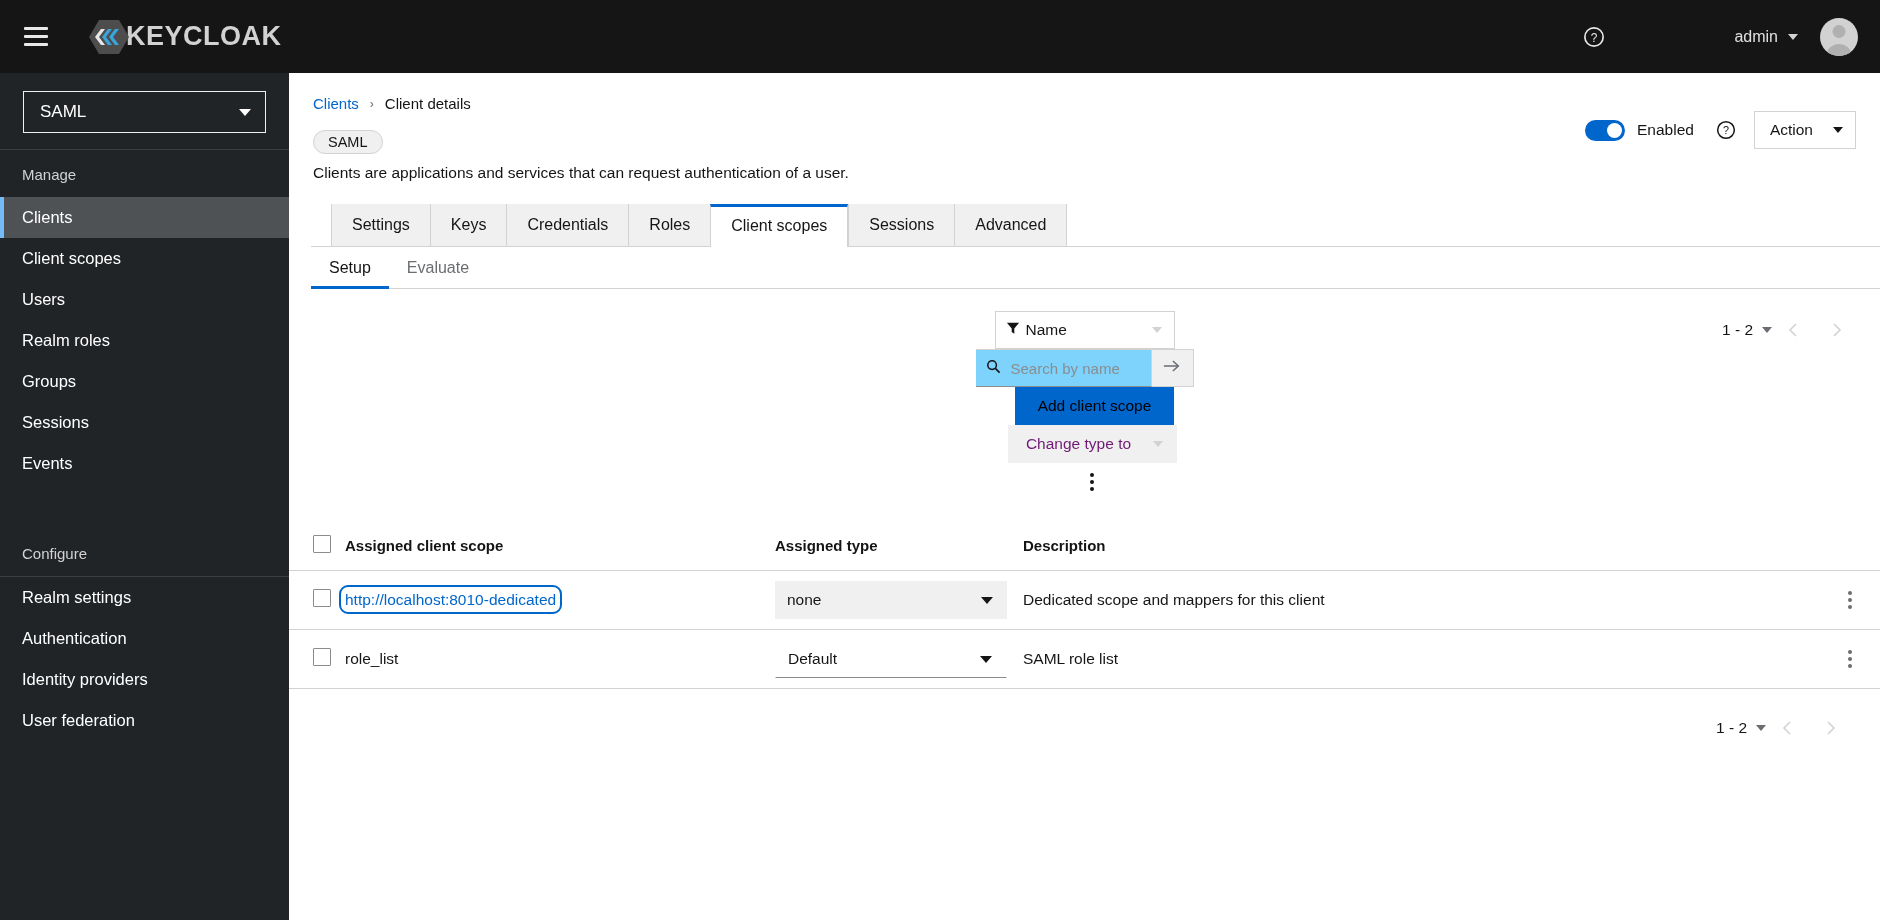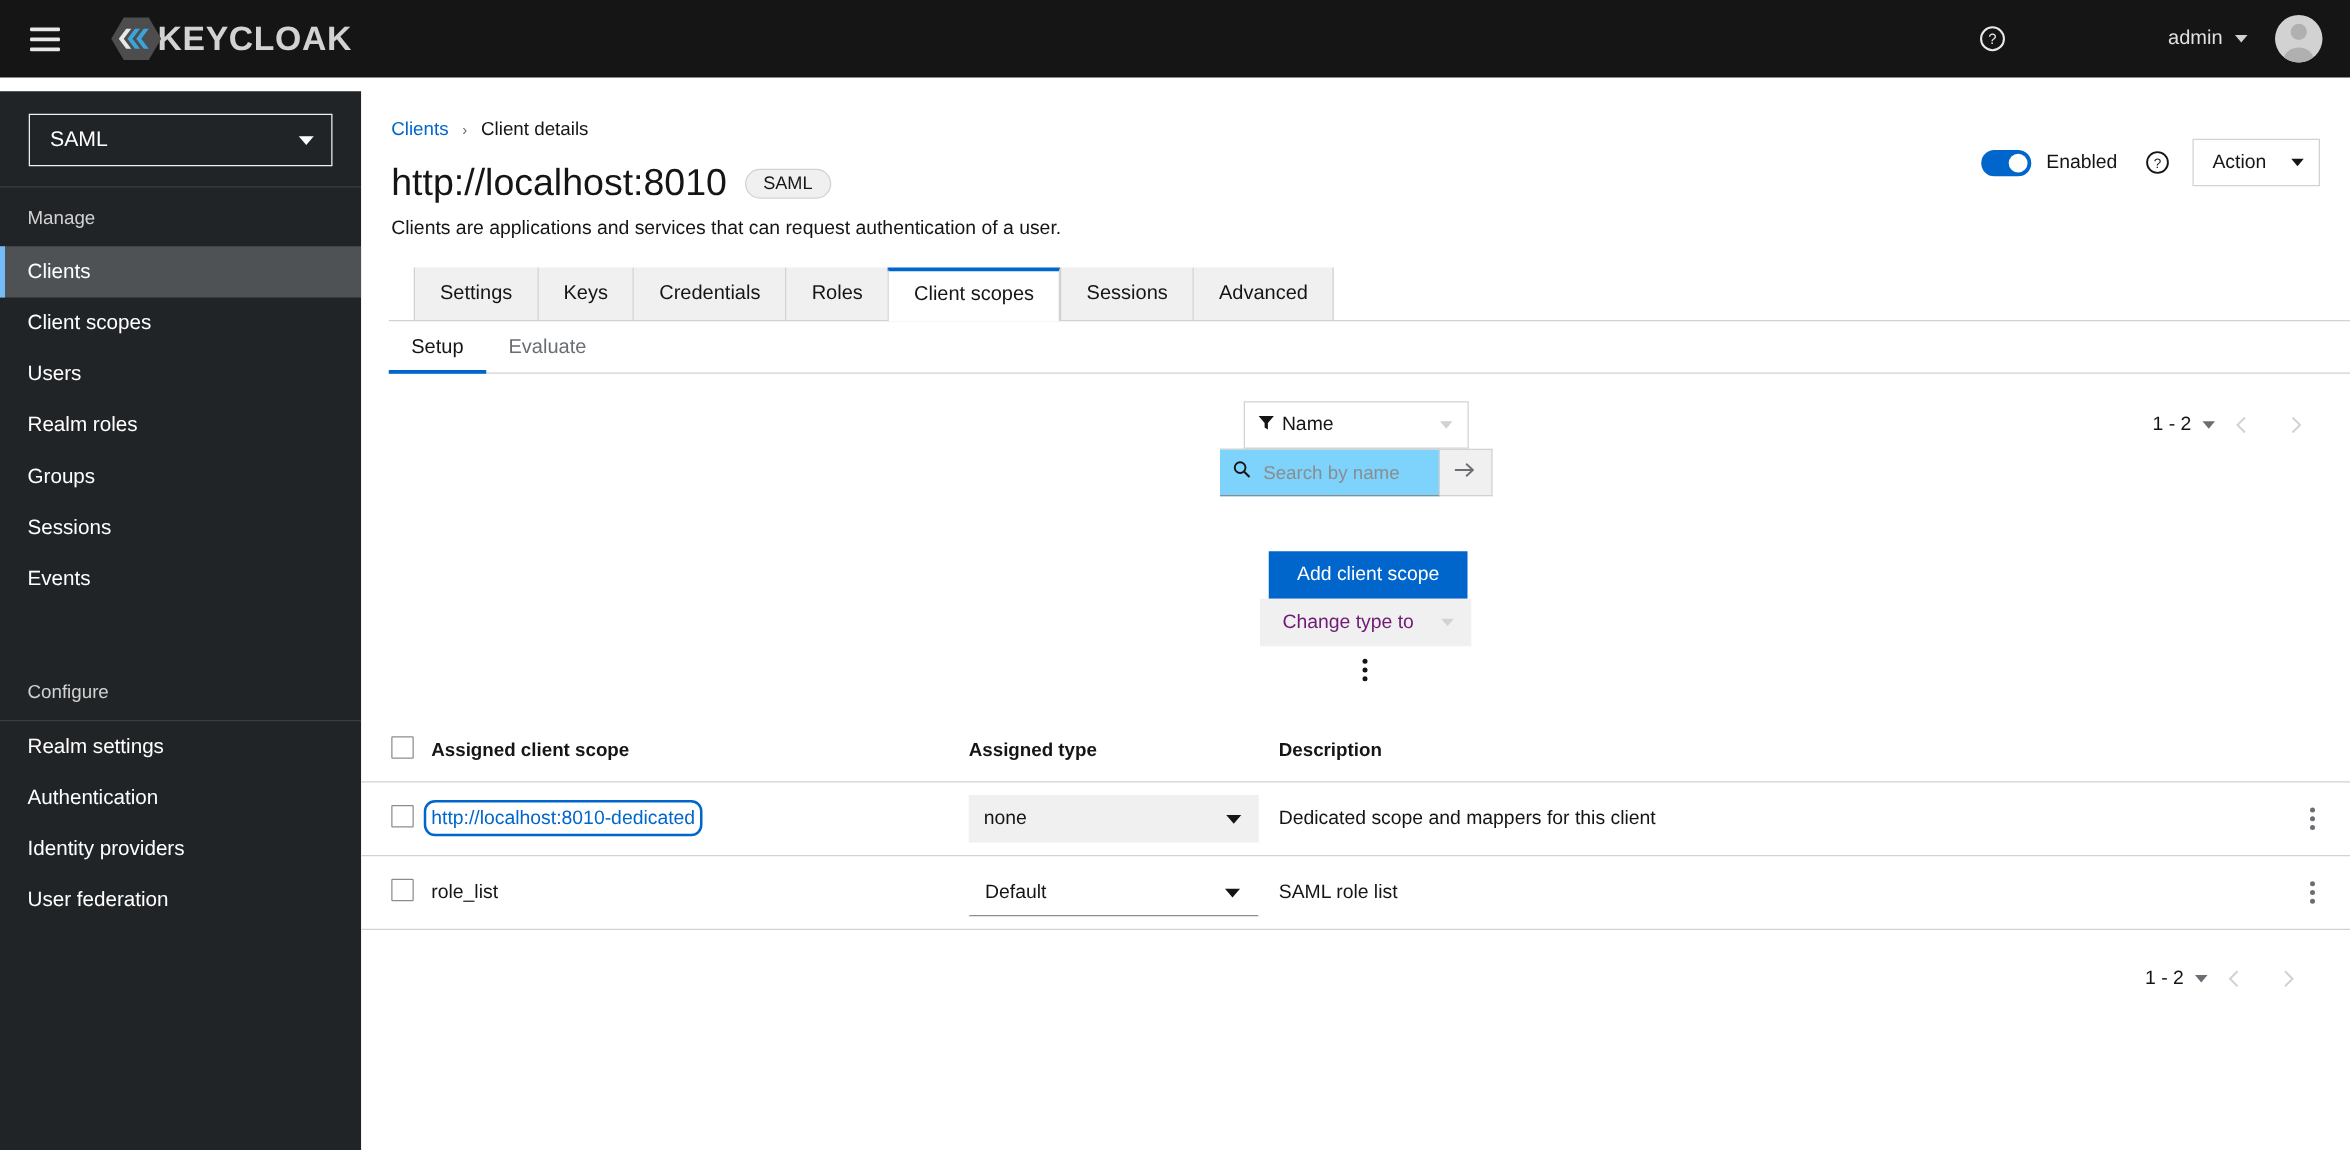--- a/index.html
+++ b/index.html
@@ -9,21 +9,21 @@
     overflow: hidden;
     font-family: "Liberation Sans", sans-serif;
     background: #ffffff;
     color: #151515;
     font-size: 16px;
   }
 
   
   .masthead {
     position: absolute; top: 0; left: 0;
-    width: 1880px; height: 62px;
+    width: 1880px; height: 73px;
     background: #151515;
     display: flex; align-items: center;
   }
   .hamburger {
     width: 44px; height: 44px;
     margin-left: 14px;
     display: flex; flex-direction: column; justify-content: center;
     align-items: center; gap: 5px;
     cursor: pointer;
   }
@@ -216,24 +216,23 @@
   .search-box input {
     border: none; outline: none; font-size: 15px; width: 130px;
     font-family: "Liberation Sans", sans-serif; color:#151515; background:transparent;
   }
   .search-box input::placeholder { color: #8a8d90; }
   .search-go {
     width: 42px; height: 38px; background: #f0f0f0; border: 1px solid #d2d2d2; border-left: none;
     display:flex; align-items:center; justify-content:center; cursor:pointer;
   }
   .btn-primary {
-    margin-left: 20px; height: 38px; background: #06c; color: #ffffff;
+    margin-left: 20px; height: 38px; background: #06c; color: #000000;
     border: none; padding: 0 23px; font-size: 15.5px; cursor: pointer;
     font-family: "Liberation Sans", sans-serif;
-    margin-top: 44px;
   }
   .btn-secondary {
     margin-left: 16px; height: 38px; background: #f0f0f0; color: #701a75;
     border: none; padding: 0 14px 0 18px; font-size: 15.5px; cursor: pointer;
     display: flex; align-items:center; gap: 22px;
     font-family: "Liberation Sans", sans-serif;
   }
   .kebab {
     margin-left: 14px; width: 36px; height: 38px; display:flex; flex-direction:column;
     align-items:center; justify-content:center; gap:3px; cursor:pointer;
@@ -382,21 +381,20 @@
 <div class="main">
 
   <div class="page-head">
     <div class="breadcrumb">
       <a>Clients</a>
       <span class="sep">›</span>
       <span class="current">Client details</span>
     </div>
 
     <div class="title-row">
-      <span class="page-title">http://localhost:8010</span>
       <span class="badge-saml">SAML</span>
     </div>
     <div class="page-desc">Clients are applications and services that can request authentication of a user.</div>
 
     <div class="head-actions">
       <div class="toggle"></div>
       <span class="toggle-label">Enabled</span>
       <span class="head-help">
         <svg width="20" height="20" viewBox="0 0 24 24">
           <circle cx="12" cy="12" r="10" fill="none" stroke="#151515" stroke-width="1.8"></circle>

